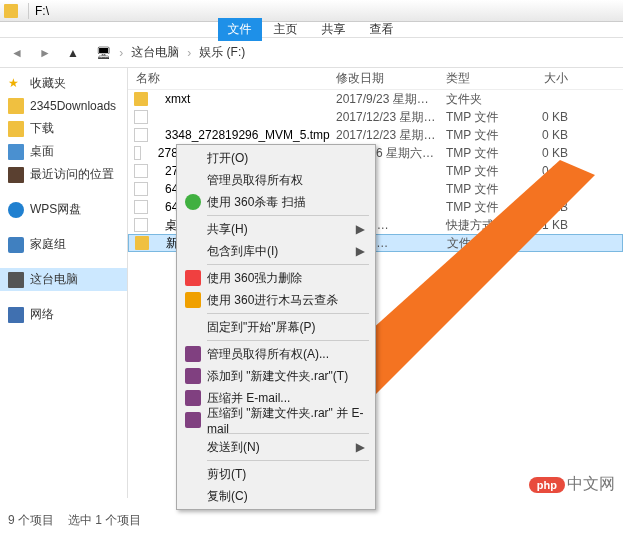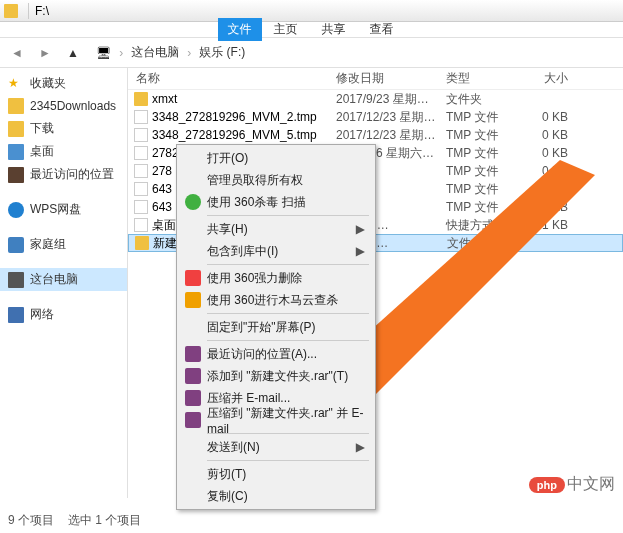--- a/index.html
+++ b/index.html
@@ -30,21 +30,21 @@
 .ico-pc { background: #555; border-radius: 1px; }
 .ico-net { background: #4070b0; border-radius: 1px; }
 .content { flex: 1; background: #fff; }
 .col-headers { display: flex; height: 22px; border-bottom: 1px solid #eee; align-items: center; color: #555; }
 .col-name { width: 208px; padding-left: 8px; }
 .col-date { width: 110px; }
 .col-type { width: 70px; }
 .col-size { width: 60px; text-align: right; padding-right: 8px; }
 .row { display: flex; height: 18px; align-items: center; }
 .row.selected { background: #cce8ff; border: 1px solid #7ab8e0; }
-.row .cell-name { width: 208px; padding-left: 6px; display: flex; align-items: center; gap: 4px; }
+.row .cell-name { width: 208px; padding-left: 6px; display: flex; align-items: center; gap: 17px; }
 .row .cell-date { width: 110px; color: #555; }
 .row .cell-type { width: 70px; color: #555; }
 .row .cell-size { width: 60px; text-align: right; padding-right: 8px; color: #555; }
 .file-ico { width: 14px; height: 14px; background: #fff; border: 1px solid #ccc; }
 .folder-small { width: 14px; height: 14px; background: #f0c040; border-radius: 1px; }
 .context-menu { position: absolute; left: 176px; top: 144px; width: 200px; background: #f0f0f0; border: 1px solid #aaa; box-shadow: 2px 2px 4px rgba(0,0,0,0.3); padding: 2px; z-index: 10; }
 .ctx-item { display: flex; align-items: center; height: 22px; padding-left: 28px; position: relative; color: #222; }
 .ctx-sep { height: 1px; background: #ccc; margin: 2px 4px 2px 28px; }
 .ctx-arrow { position: absolute; right: 8px; color: #555; }
 .ctx-ico { position: absolute; left: 6px; width: 16px; height: 16px; }
@@ -149,21 +149,20 @@
             <span class="folder-small"></span>
             <span>xmxt</span>
           </div>
           <div class="cell-date">2017/9/23 星期…</div>
           <div class="cell-type">文件夹</div>
           <div class="cell-size"></div>
         </div>
         <div class="row">
           <div class="cell-name">
             <span class="file-ico"></span>
-            <span>3348_272819296_MVM_2.tmp</span>
           </div>
           <div class="cell-date">2017/12/23 星期…</div>
           <div class="cell-type">TMP 文件</div>
           <div class="cell-size">0 KB</div>
         </div>
         <div class="row">
           <div class="cell-name">
             <span class="file-ico"></span>
             <span>3348_272819296_MVM_5.tmp</span>
           </div>
@@ -258,21 +257,21 @@
       <span class="ctx-ico icloud"></span>
       <span>使用 360进行木马云查杀</span>
     </div>
     <div class="ctx-sep"></div>
     <div class="ctx-item">
       <span>固定到"开始"屏幕(P)</span>
     </div>
     <div class="ctx-sep"></div>
     <div class="ctx-item">
       <span class="ctx-ico irar"></span>
-      <span>最近访问的位置(A)...</span>
+      <span>管理员取得所有权(A)...</span>
     </div>
     <div class="ctx-item">
       <span class="ctx-ico irar"></span>
       <span>添加到 "新建文件夹.rar"(T)</span>
     </div>
     <div class="ctx-item">
       <span class="ctx-ico irar"></span>
       <span>压缩并 E-mail...</span>
     </div>
     <div class="ctx-item">

